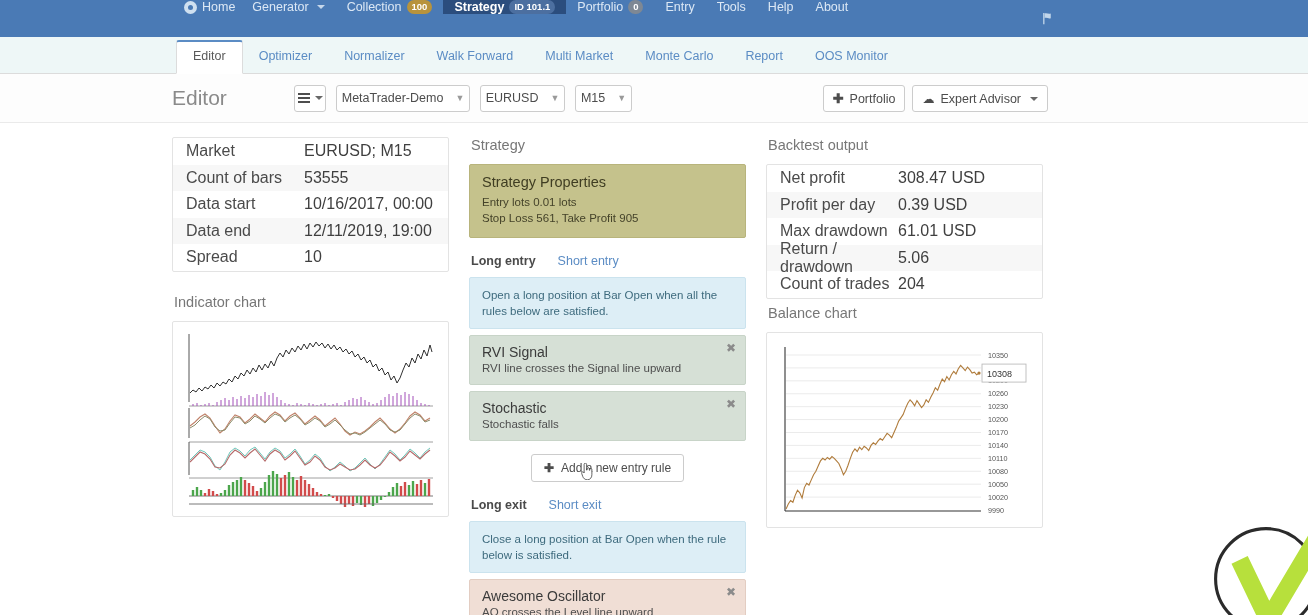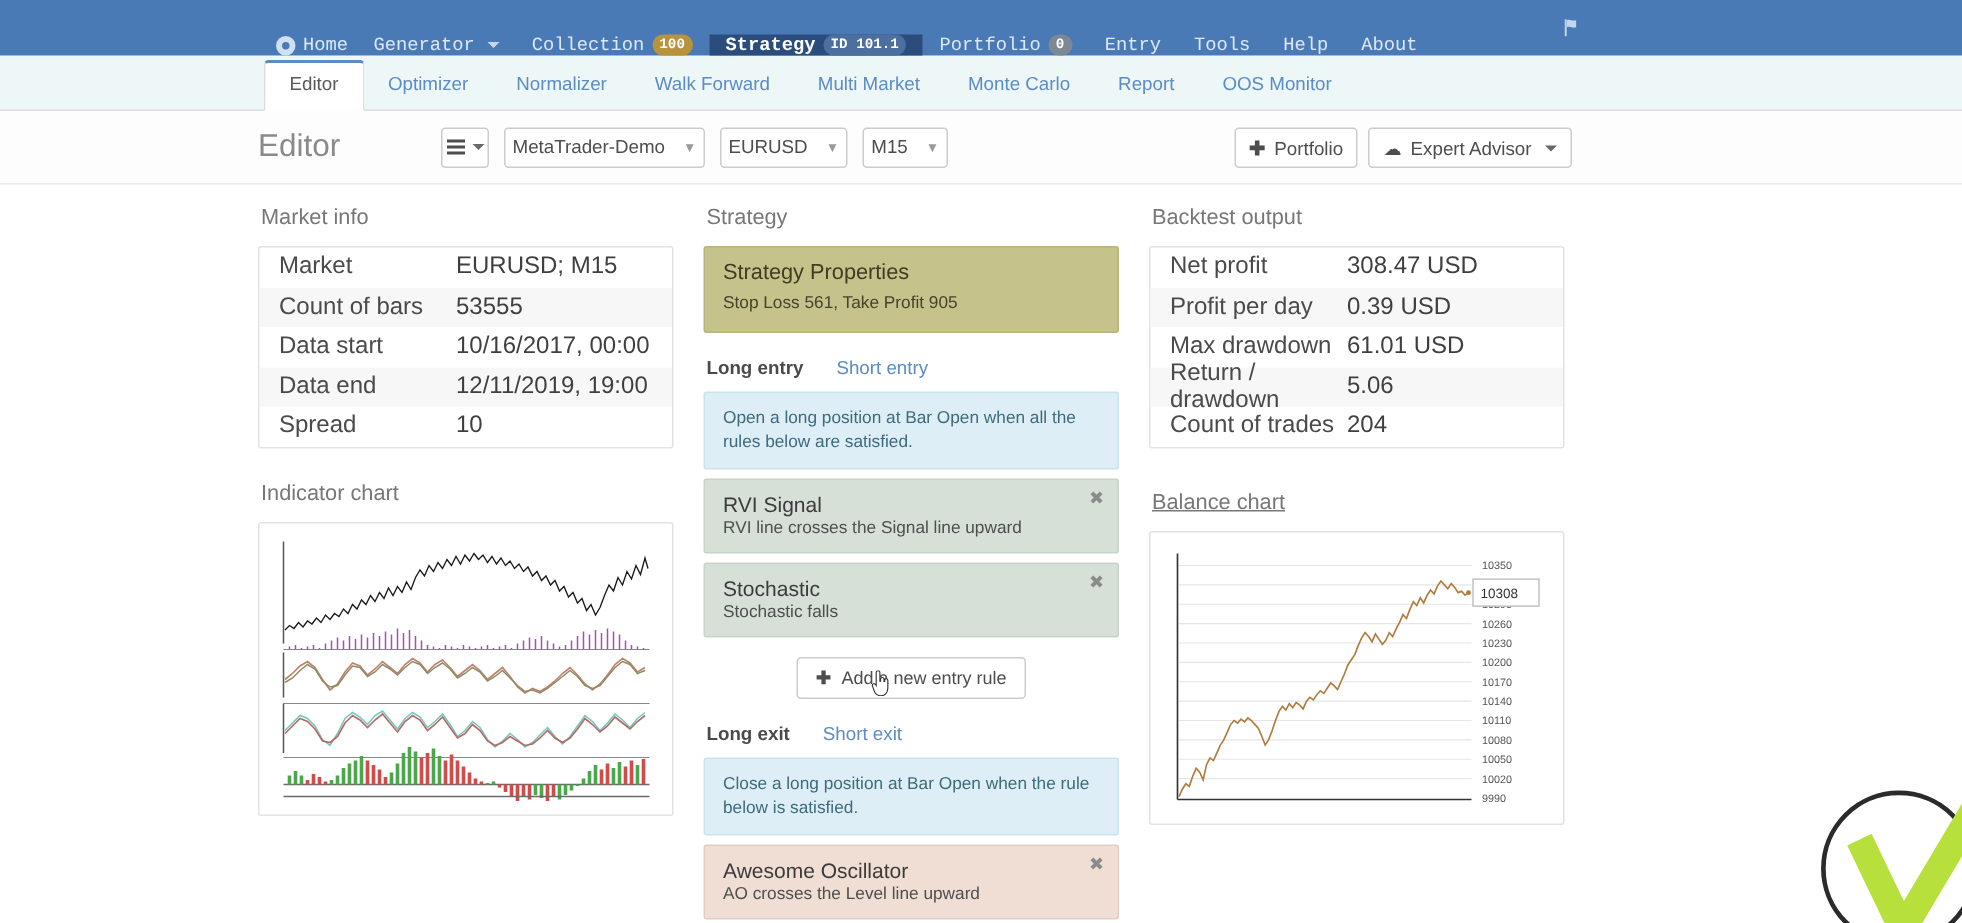--- a/index.html
+++ b/index.html
@@ -8,23 +8,22 @@
     font-family: "Liberation Sans", sans-serif;
     background: #ffffff;
     overflow: hidden;
   }
 
   
   .navbar {
     height: 37px;
     background: #4a7ab5;
     display: flex;
-    align-items: flex-end;
+    align-items: flex-start;
     position: relative;
-    font-family: Liberation Mono, monospace;
   }
   .nav-inner { display: flex; align-items: stretch; margin-left: 176px; }
   .nav-item {
     display: flex; align-items: center; gap: 5px;
     padding: 0 11px;
     color: #dce8f5;
     font-size: 12.5px;
     white-space: nowrap;
   }
   .nav-item.home-logo { padding-left: 8px; padding-right: 6px; }
@@ -334,21 +333,20 @@
       <span style="font-size:12px;">☁</span>
       <span>Expert Advisor</span>
       <span class="caret-down" style="border-top-color:#4d4d4d;"></span>
     </button>
   </div>
 </div>
 
 <div class="main">
 
   <div class="col">
-    <div class="col-title">Market info</div>
     <div class="panel">
       <div class="row">
         <span class="k">Market</span>
         <span class="v">EURUSD; M15</span>
       </div>
       <div class="row">
         <span class="k">Count of bars</span>
         <span class="v">53555</span>
       </div>
       <div class="row">
@@ -513,20 +511,21 @@
         <line x1="8" y1="174" x2="252" y2="174" stroke="#6a6a6a" stroke-width="0.9"></line>
       </svg>
     </div>
   </div>
 
   <div class="col">
     <div class="col-title">Strategy</div>
 
     <div class="strategy-props">
       <div class="sp-title">Strategy Properties</div>
+      <div class="sp-line">Entry lots 0.01 lots</div>
       <div class="sp-line">Stop Loss 561, Take Profit 905</div>
     </div>
 
     <div class="seg-tabs">
       <span class="on">Long entry</span>
       <span class="off">Short entry</span>
     </div>
 
     <div class="desc-box">Open a long position at Bar Open when all the rules below are satisfied.</div>
 
@@ -584,21 +583,21 @@
       <div class="row">
         <span class="k">Return / drawdown</span>
         <span class="v">5.06</span>
       </div>
       <div class="row">
         <span class="k">Count of trades</span>
         <span class="v">204</span>
       </div>
     </div>
 
-    <div class="col-title" style="margin-top:28px;text-decoration:underline;">Balance chart</div>
+    <div class="col-title" style="margin-top:6px;">Balance chart</div>
     <div class="chart-box">
       <svg width="259" height="178" viewBox="0 0 259 178">
         <rect x="0" y="0" width="259" height="178" fill="#ffffff"></rect>
         <g id="balance-grid" stroke="#e6e6e6" stroke-width="0.8">
             <line x1="11" x2="206" y1="14" y2="14"></line>
             <line x1="11" x2="206" y1="26.916666666666686" y2="26.916666666666686"></line>
             <line x1="11" x2="206" y1="39.833333333333314" y2="39.833333333333314"></line>
             <line x1="11" x2="206" y1="52.75" y2="52.75"></line>
             <line x1="11" x2="206" y1="65.66666666666667" y2="65.66666666666667"></line>
             <line x1="11" x2="206" y1="78.58333333333333" y2="78.58333333333333"></line>

